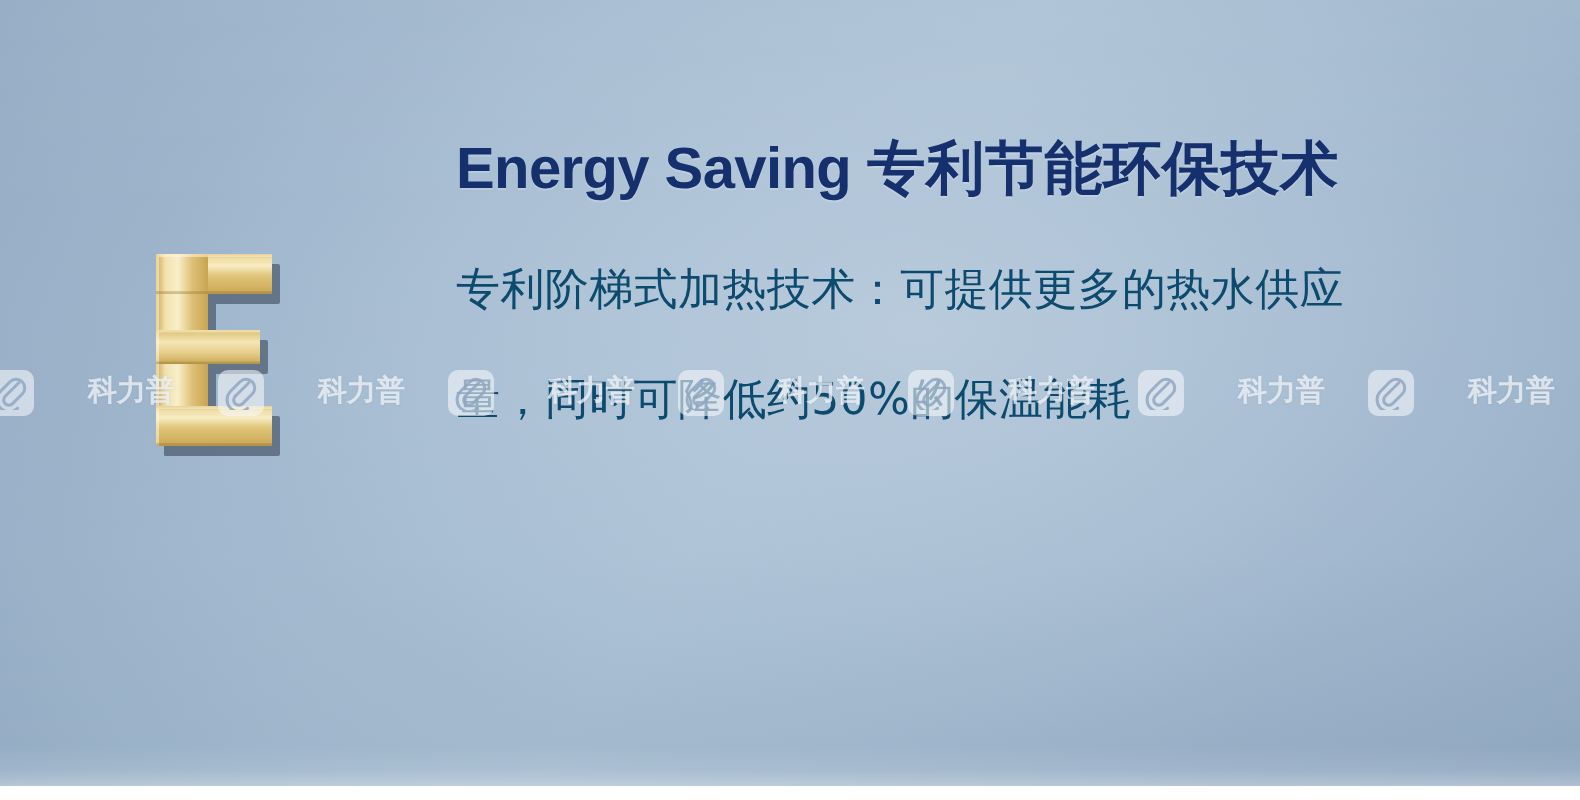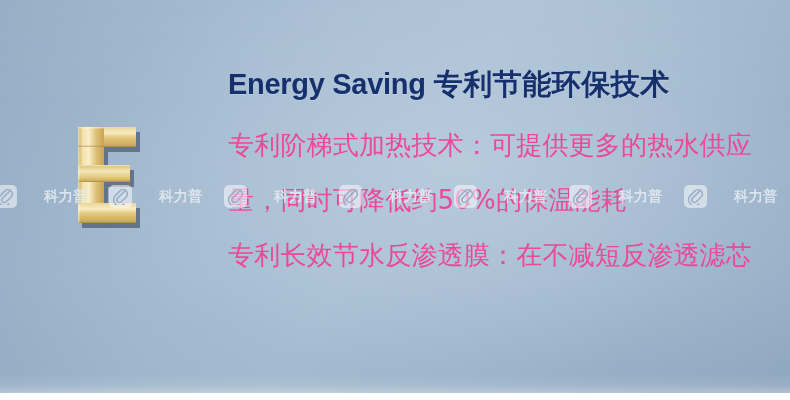--- a/index.html
+++ b/index.html
@@ -106,23 +106,23 @@
   }
   .headline .cjk {
     font-family: "DejaVu Sans", "Liberation Sans", sans-serif;
     font-weight: bold;
     letter-spacing: 0.5px;
   }
 
   .body-block {
     margin-top: 22px;
     font-family: "DejaVu Sans", "Liberation Sans", sans-serif;
-    font-size: 26px;
+    font-size: 22px;
     line-height: 38px;
-    color: #ec4899;
+    color: #0c4a6e;
     letter-spacing: 0.2px;
   }
   .para { margin: 0; }
   .para + .para { margin-top: 17px; }
 
   
   .watermarks {
     position: absolute;
     left: 0;
     top: 183px;
@@ -223,21 +223,20 @@
 
   <div class="content">
 
     <div class="headline">
       <span class="latin">Energy Saving</span><span> </span><span class="cjk">专利节能环保技术</span>
     </div>
 
     <div class="body-block">
       <p class="para">专利阶梯式加热技术：可提供更多的热水供应</p>
       <p class="para">量，同时可降低约50%的保温能耗</p>
-      <p class="para">专利长效节水反渗透膜：在不减短反渗透滤芯</p>
     </div>
 
   </div>
 
   <div class="watermarks">
       <div class="wm" style="left: -6px;">
         <div class="wm-badge">
           <svg width="17" height="17" viewBox="0 0 17 17" xmlns="http://www.w3.org/2000/svg">
             <path d="M12.4 3.4 L5.6 10.1 a2.6 2.6 0 0 0 3.7 3.7 L14.1 9 a4.3 4.3 0 0 0 -6.1 -6.1 L3.3 7.6 a6 6 0 0 0 8.5 8.5" fill="none" stroke="#8fa6c2" stroke-width="1.5" stroke-linecap="round" stroke-linejoin="round" opacity="0.85"></path>
           </svg>

